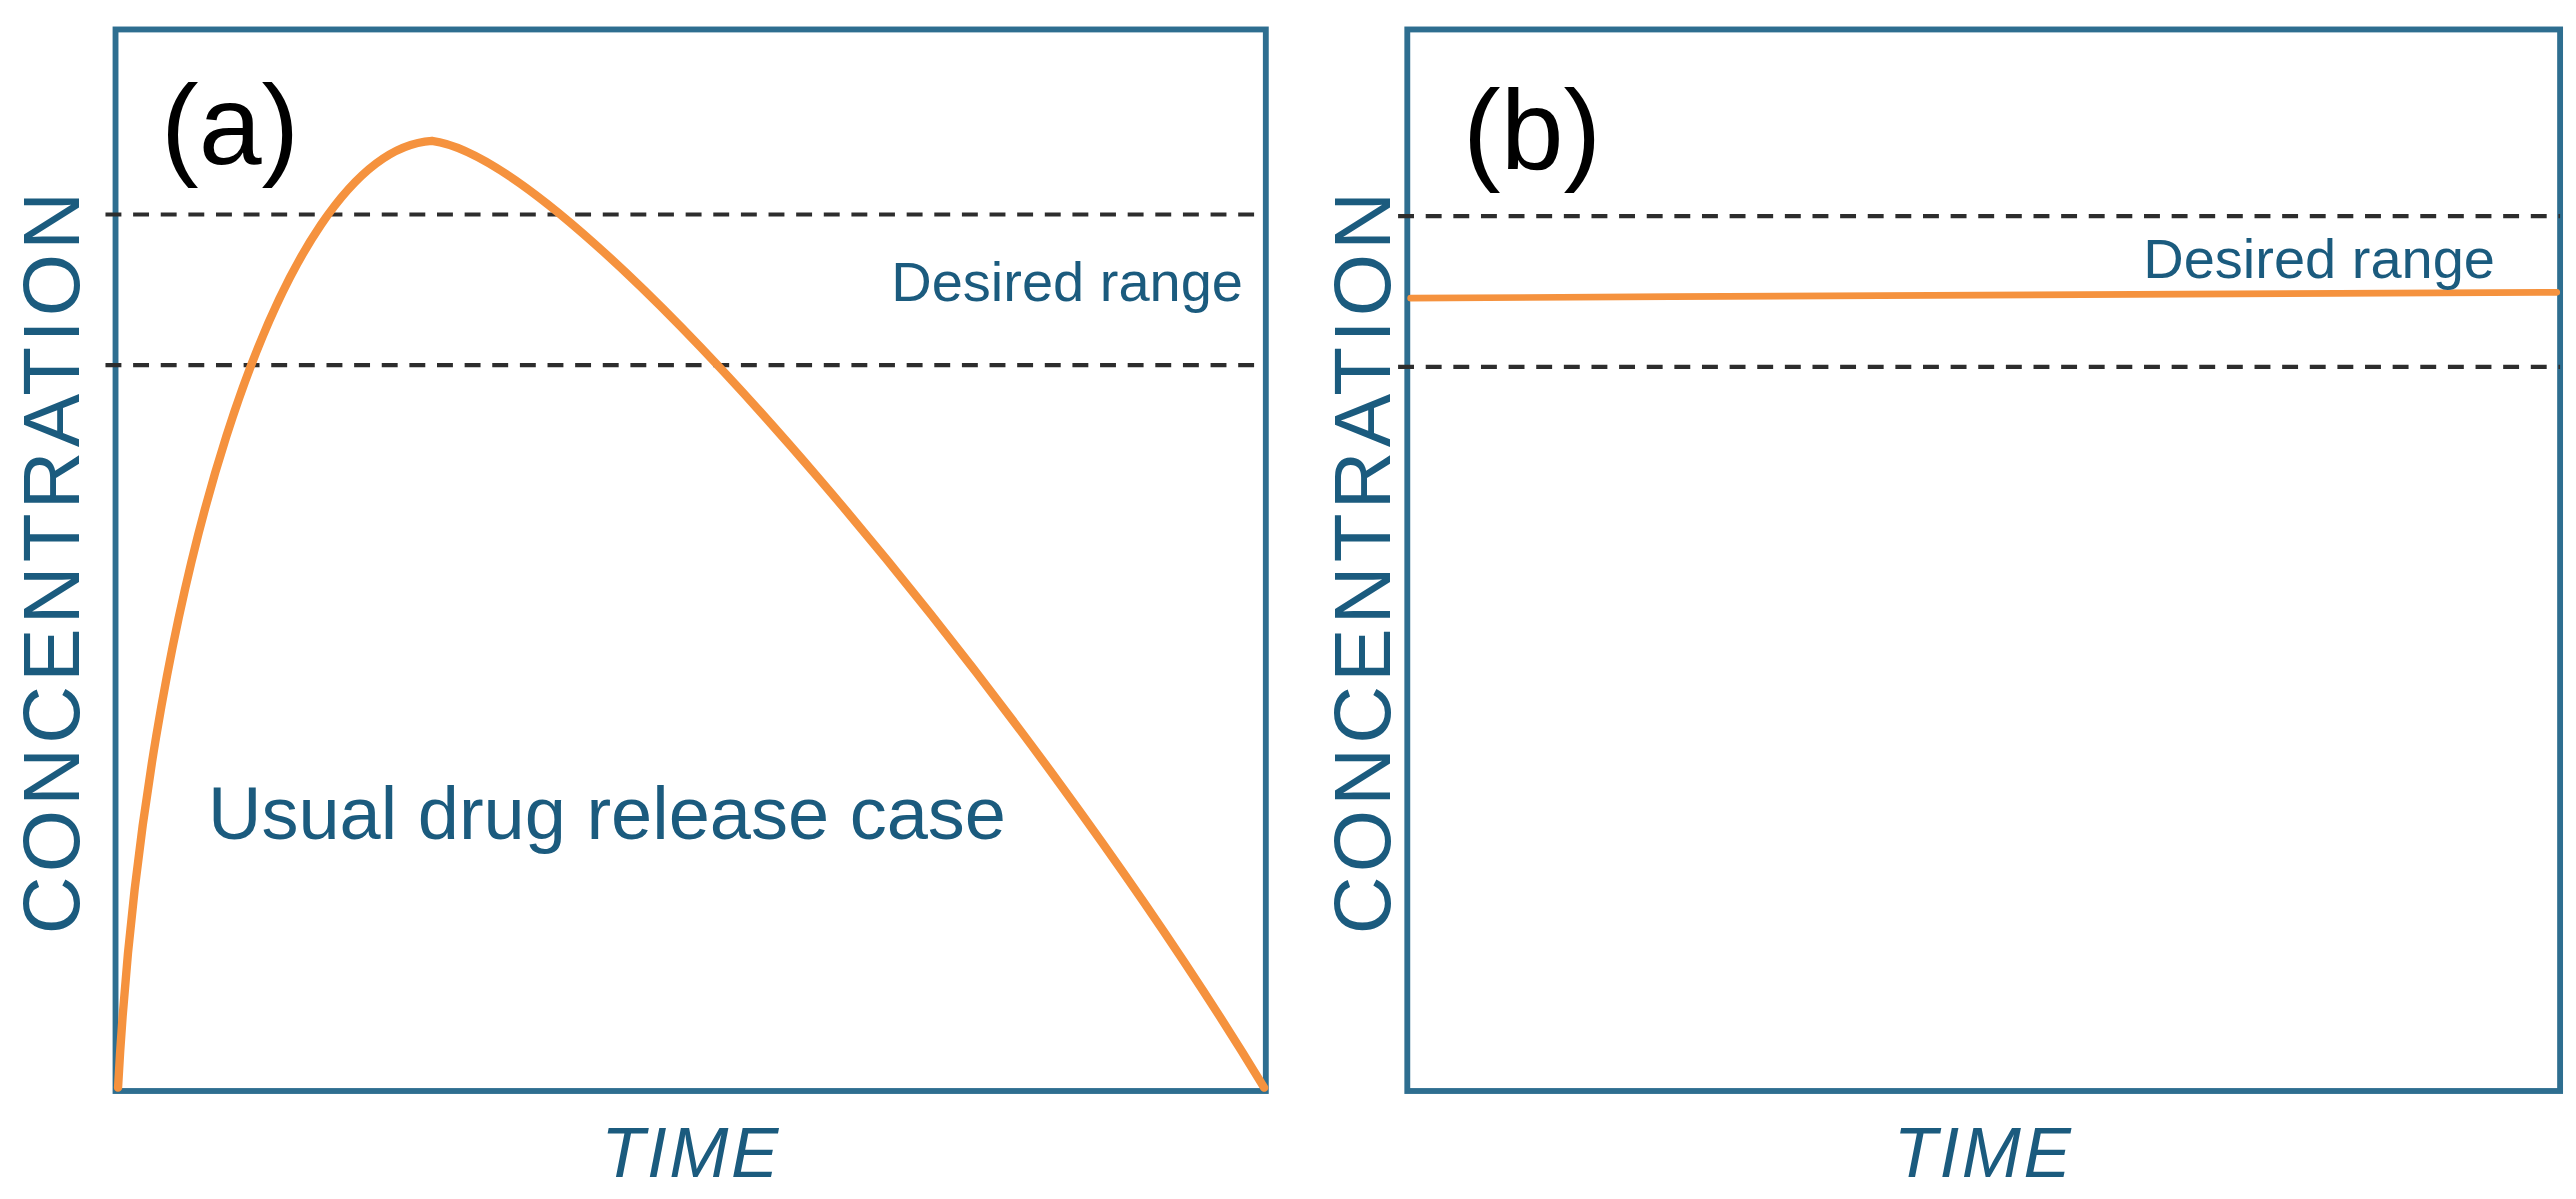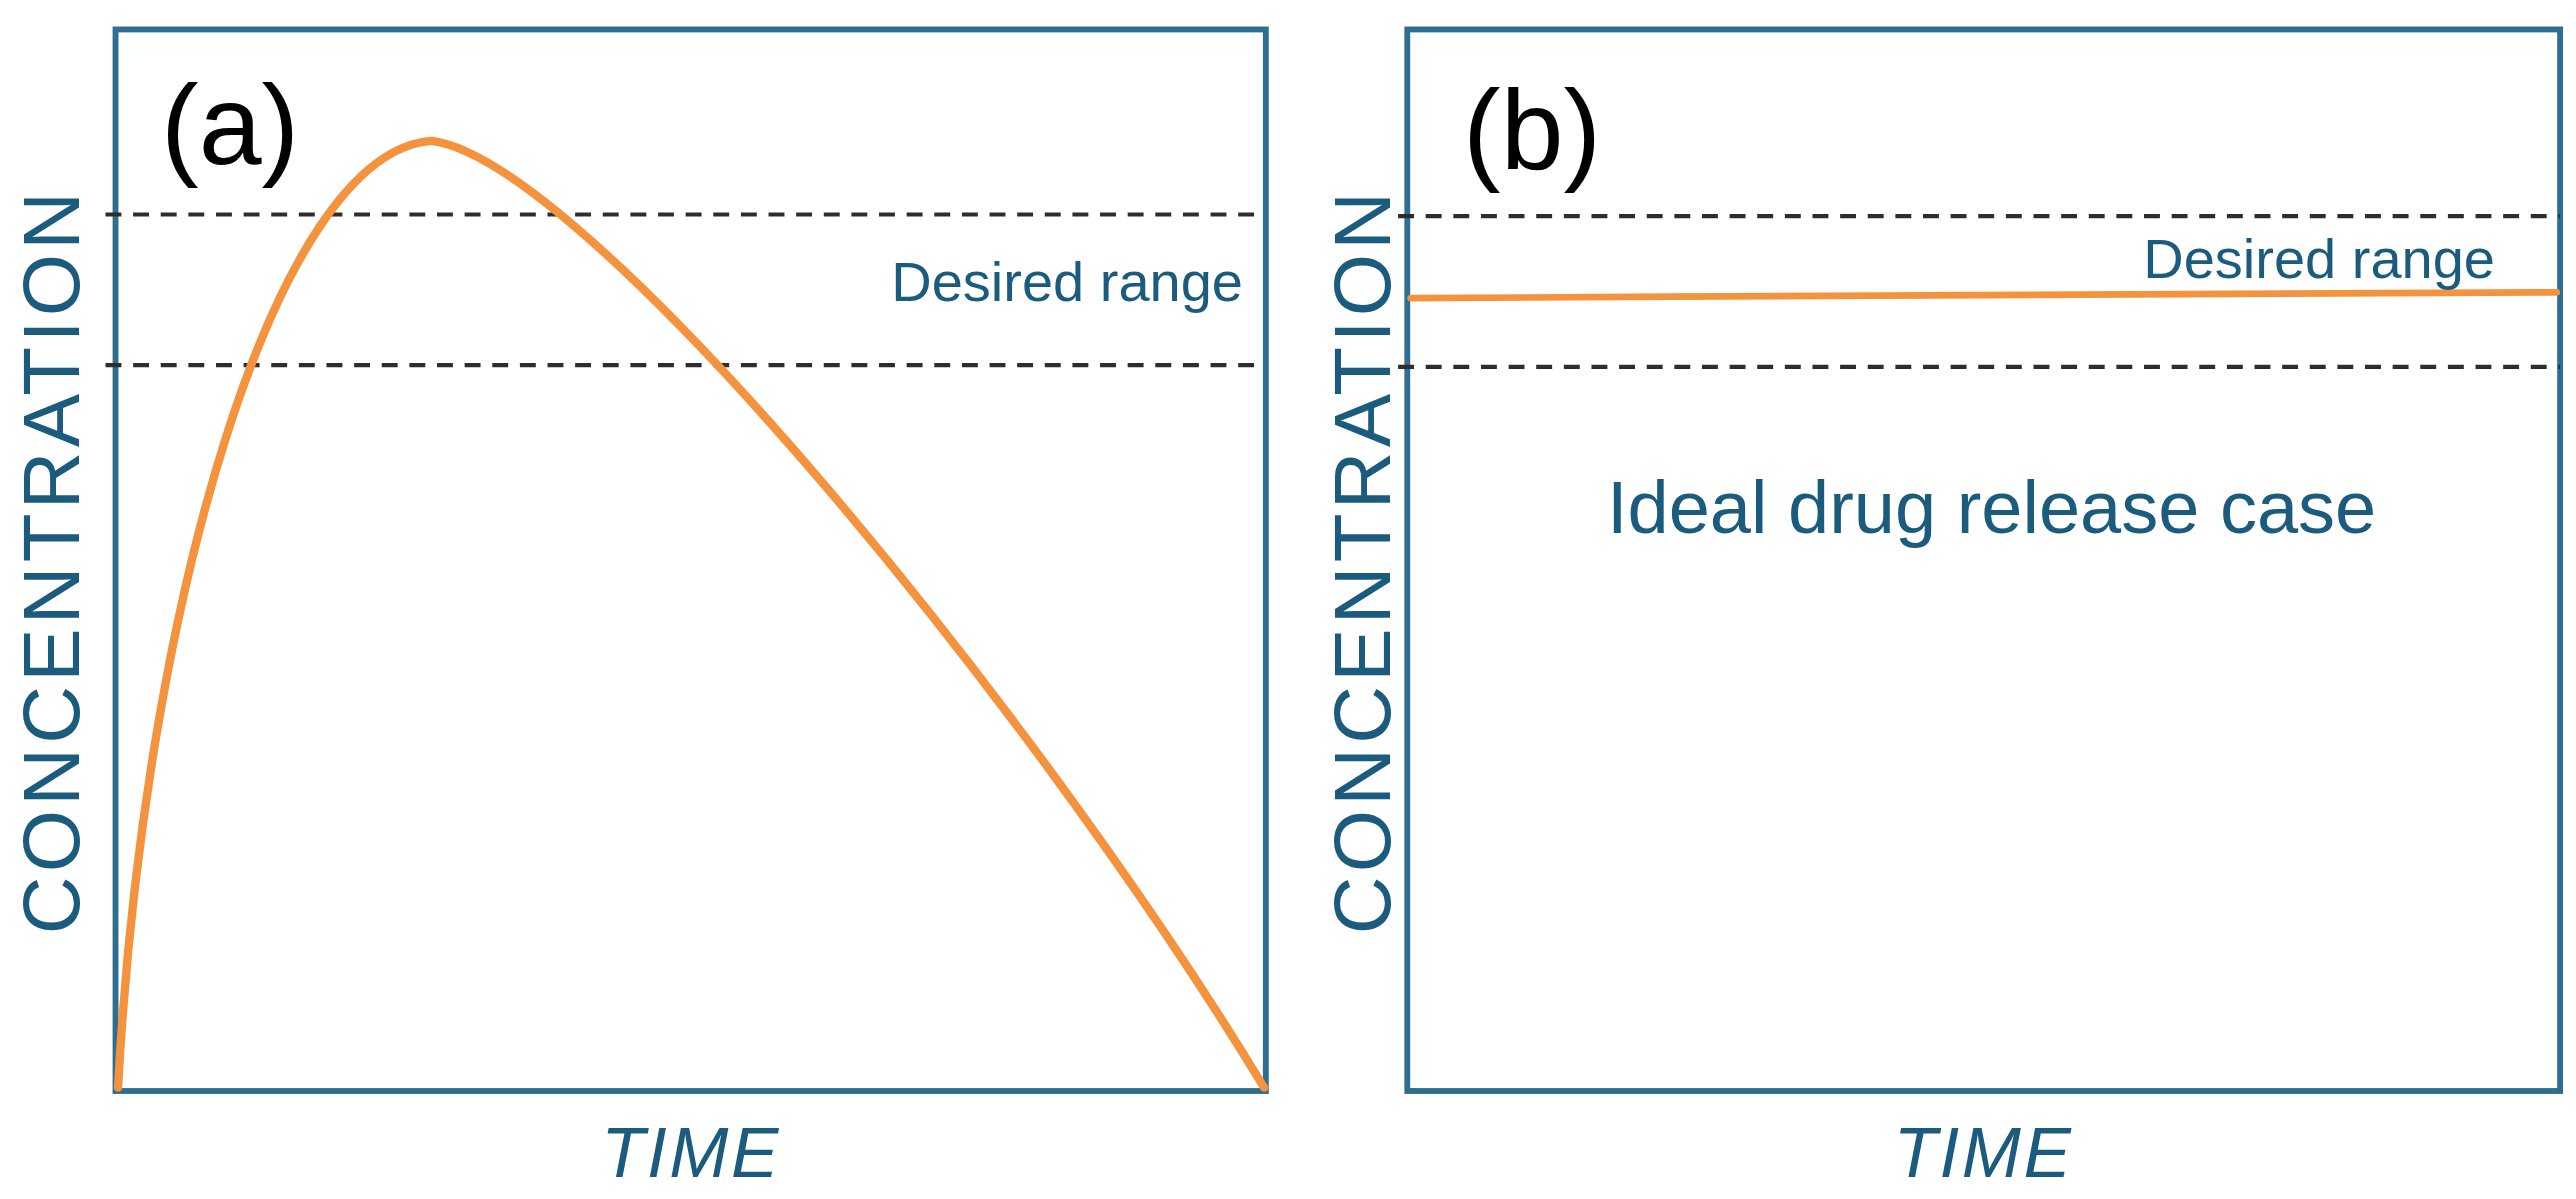--- a/index.html
+++ b/index.html
@@ -46,23 +46,23 @@
 
     <line class="dash" x1="1670" y1="258" x2="3058" y2="258"></line>
     <line class="dash" x1="1670" y1="438" x2="3058" y2="438"></line>
 
     <path class="curve curve-a" d="M 141 1299 C 172 720 330 180 516 168 C 700 192 1235 845 1510 1299"></path>
     <path class="curve curve-b" d="M 1685 356 C 2200 353 2800 349 3054 349"></path>
   </svg>
 
   <div class="txt panel-tag tag-a">(a)</div>
   <div class="txt band-label band-a">Desired range</div>
+  <div class="txt annot annot-a">Usual drug release case</div>
   <div class="txt xlab xlab-a">TIME</div>
   <div class="txt ylab ylab-a">CONCENTRATION</div>
 
   <div class="txt panel-tag tag-b">(b)</div>
   <div class="txt band-label band-b">Desired range</div>
-  <div class="txt annot annot-b">Ideal drug release case</div>
   <div class="txt xlab xlab-b">TIME</div>
   <div class="txt ylab ylab-b">CONCENTRATION</div>
 
 </div>
 
 
 </body></html>

